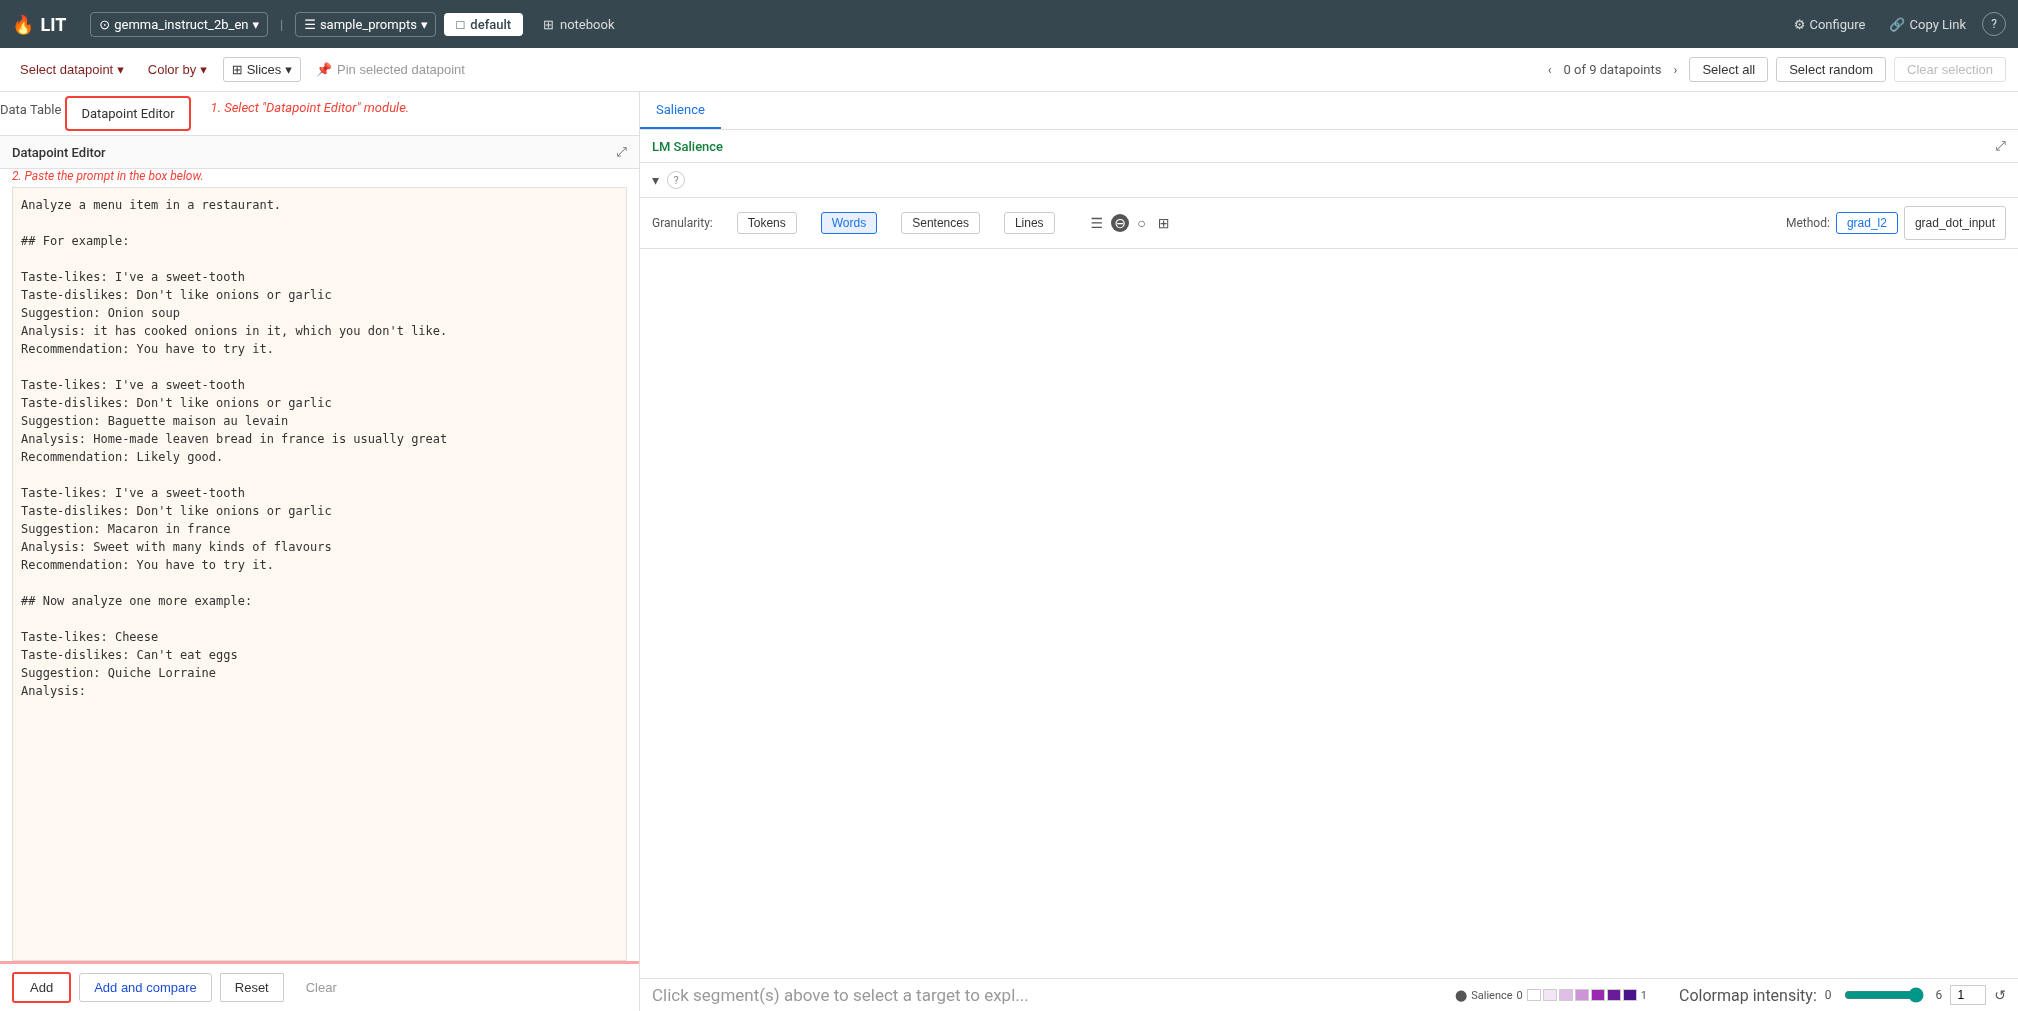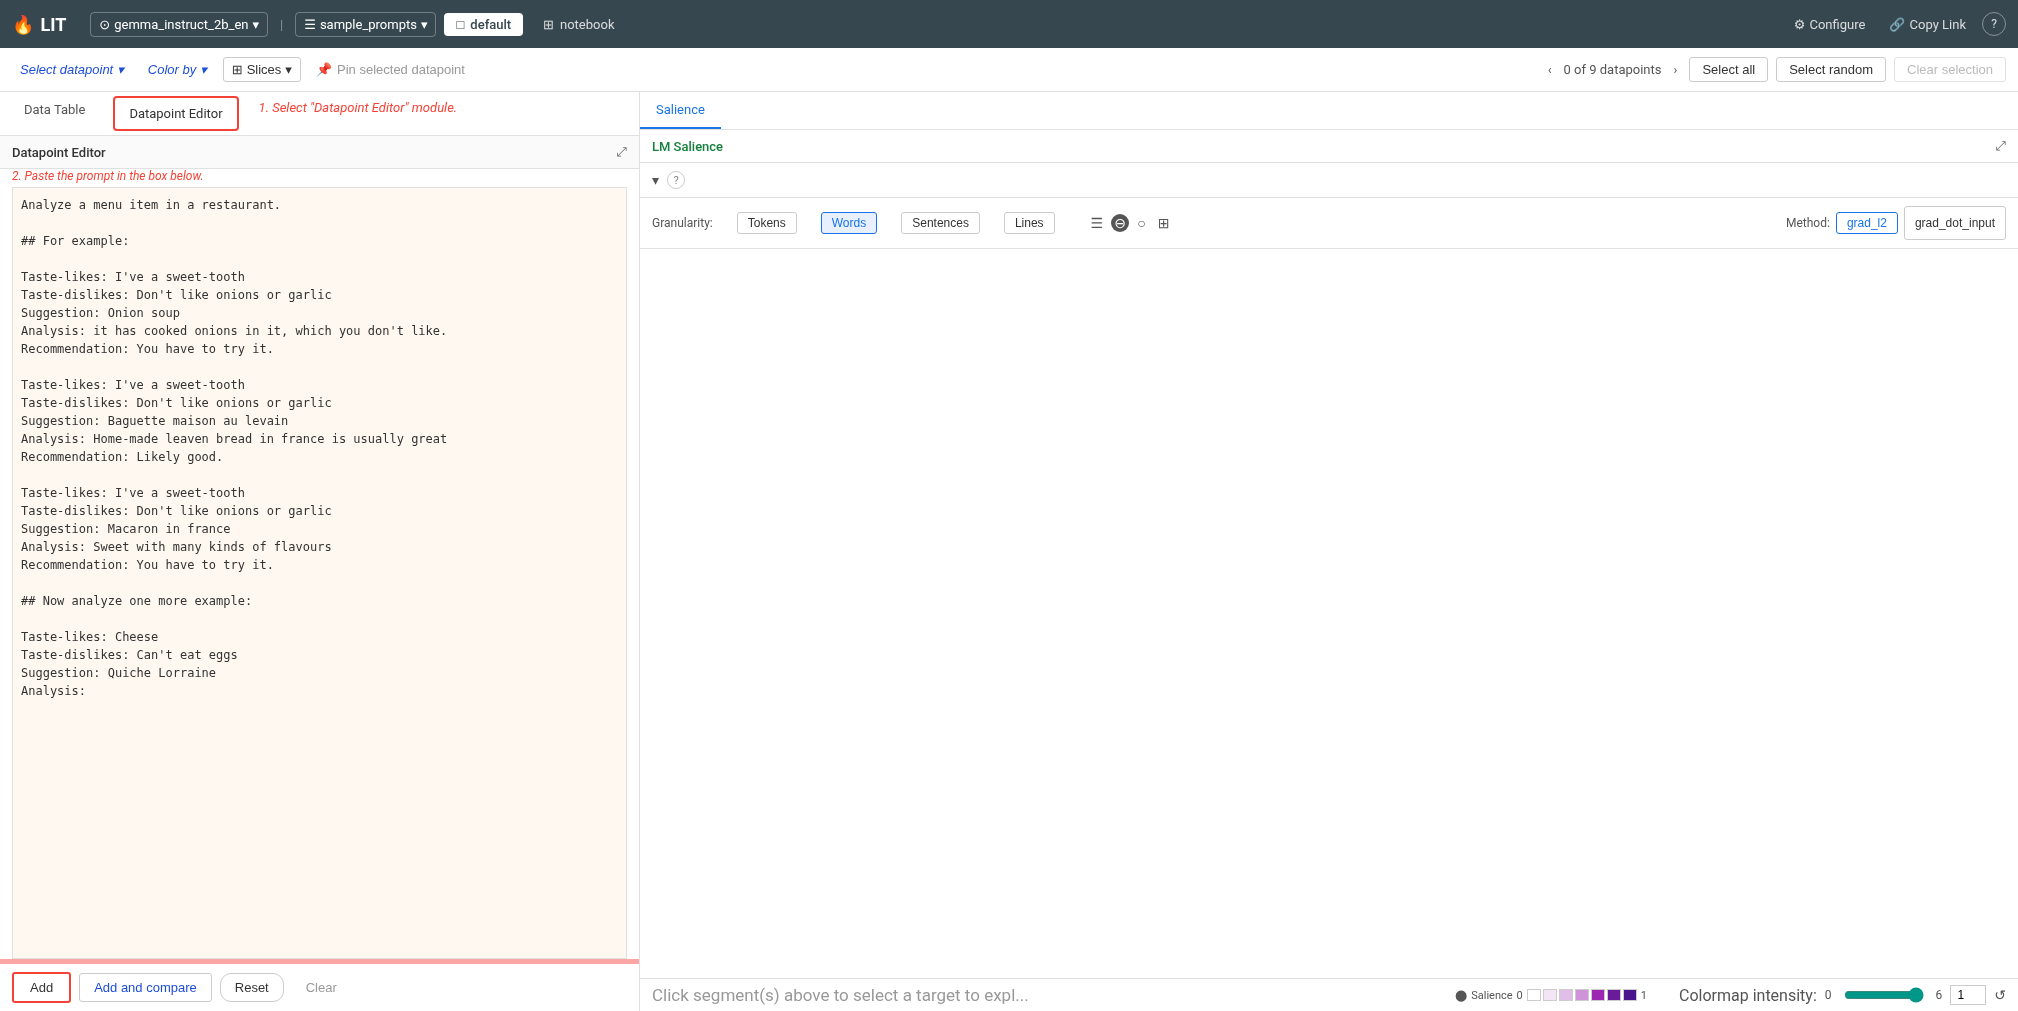--- a/index.html
+++ b/index.html
@@ -109,22 +109,21 @@
     }
     .toolbar-btn {
       display: flex;
       align-items: center;
       gap: 4px;
       padding: 4px 8px;
       border: none;
       background: transparent;
       cursor: pointer;
       font-size: 13px;
-      color: #1d4ed8;
-      font-style: italic;
+      color: #7f1d1d;
     }
     .slices-btn {
       display: flex;
       align-items: center;
       gap: 4px;
       padding: 4px 8px;
       border: 1px solid #ccc;
       background: white;
       cursor: pointer;
       font-size: 13px;
@@ -190,21 +189,21 @@
       background: white;
     }
 
     
     .tab-bar {
       display: flex;
       border-bottom: 1px solid #e0e0e0;
       background: white;
     }
     .tab {
-      padding: 10px 24px;
+      padding: 10px 0;
       cursor: pointer;
       font-size: 13px;
       color: #555;
       border-bottom: 2px solid transparent;
     }
     .tab.active {
       color: #1a73e8;
       border-bottom: 2px solid #1a73e8;
       background: white;
     }
@@ -319,21 +318,21 @@
       padding: 2px 12px;
       text-decoration: line-through;
     }
 
     
     .action-bar {
       display: flex;
       align-items: center;
       gap: 8px;
       padding: 8px 12px;
-      border-top: 5px solid #fca5a5;
+      border-top: 3px solid #fca5a5;
       background: white;
     }
     .add-btn {
       padding: 6px 16px;
       background: white;
       border: 2px solid #f44336;
       color: #333;
       cursor: pointer;
       font-size: 13px;
       font-weight: 500;
@@ -348,21 +347,21 @@
       font-size: 13px;
       border-radius: 3px;
     }
     .reset-btn {
       padding: 6px 14px;
       background: white;
       border: 1px solid #ccc;
       color: #333;
       cursor: pointer;
       font-size: 13px;
-      border-radius: 11px;
+      border-radius: 1px;
     }
     .clear-btn {
       padding: 6px 14px;
       background: white;
       border: none;
       color: #999;
       cursor: pointer;
       font-size: 13px;
     }
 

